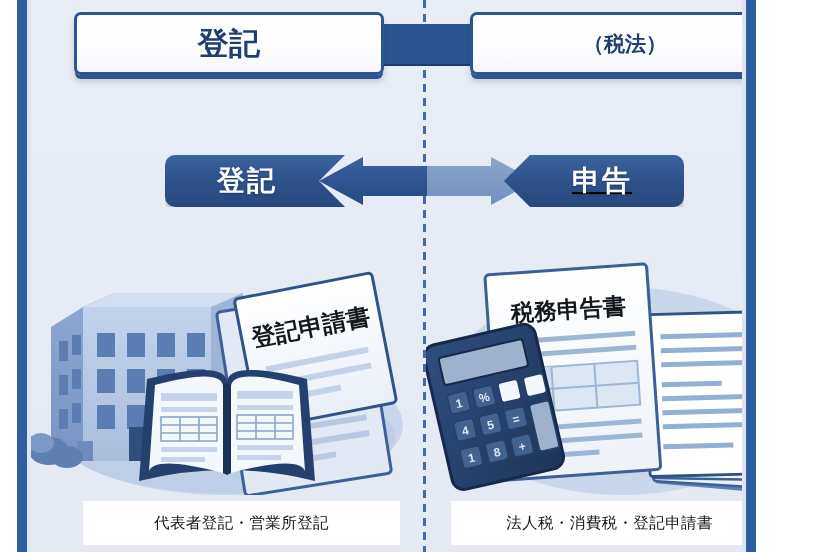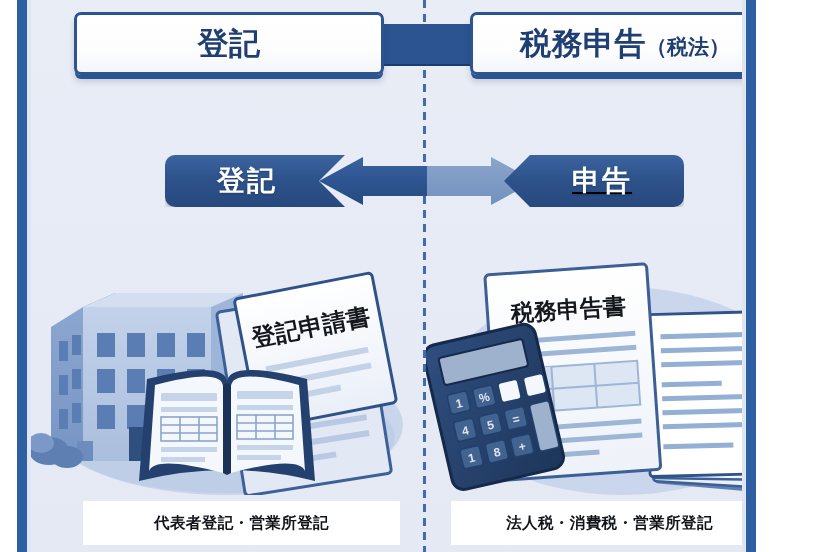--- a/index.html
+++ b/index.html
@@ -98,21 +98,21 @@
 
   
   .cap{
     position:absolute; top:501px; height:44px; z-index:15;
     background:#ffffff;
     display:flex; align-items:center; justify-content:center;
   }
   .cap.left{ left:66px; width:317px; }
   .cap.right{ left:434px; width:317px; }
   .cap-txt{
-    color:#111418; font-weight:700; font-size:15.5px; letter-spacing:.4px;
+    color:#111418; font-weight:400; font-size:15.5px; letter-spacing:.4px;
     white-space:nowrap;
   }
 </style>
 </head>
 <body>
 
 <div id="stage">
 
   <div class="rail left"></div>
   <div class="rail-in left"></div>
@@ -124,21 +124,20 @@
   <div class="hdr-link"></div>
 
   <div class="hdr left">
     <div class="hdr-txt">
       <span>登記</span>
     </div>
   </div>
 
   <div class="hdr right">
     <div class="hdr-txt">
-      <span>税務申告</span>
         <span class="hdr-sub">（税法）</span>
     </div>
   </div>
 
   <div class="band">
 
     <div class="pill left">
       <span class="pill-lbl">登記</span>
     </div>
 
@@ -379,16 +378,16 @@
           <text x="84" y="201">+</text>
         </g>
       </g>
     </svg>
   </div>
 
   <div class="cap left">
     <span class="cap-txt">代表者登記・営業所登記</span>
   </div>
   <div class="cap right">
-    <span class="cap-txt">法人税・消費税・営業所登記</span>
+    <span class="cap-txt">法人税・消費税・登記申請書</span>
   </div>
 
 </div>
 
 </body></html>

